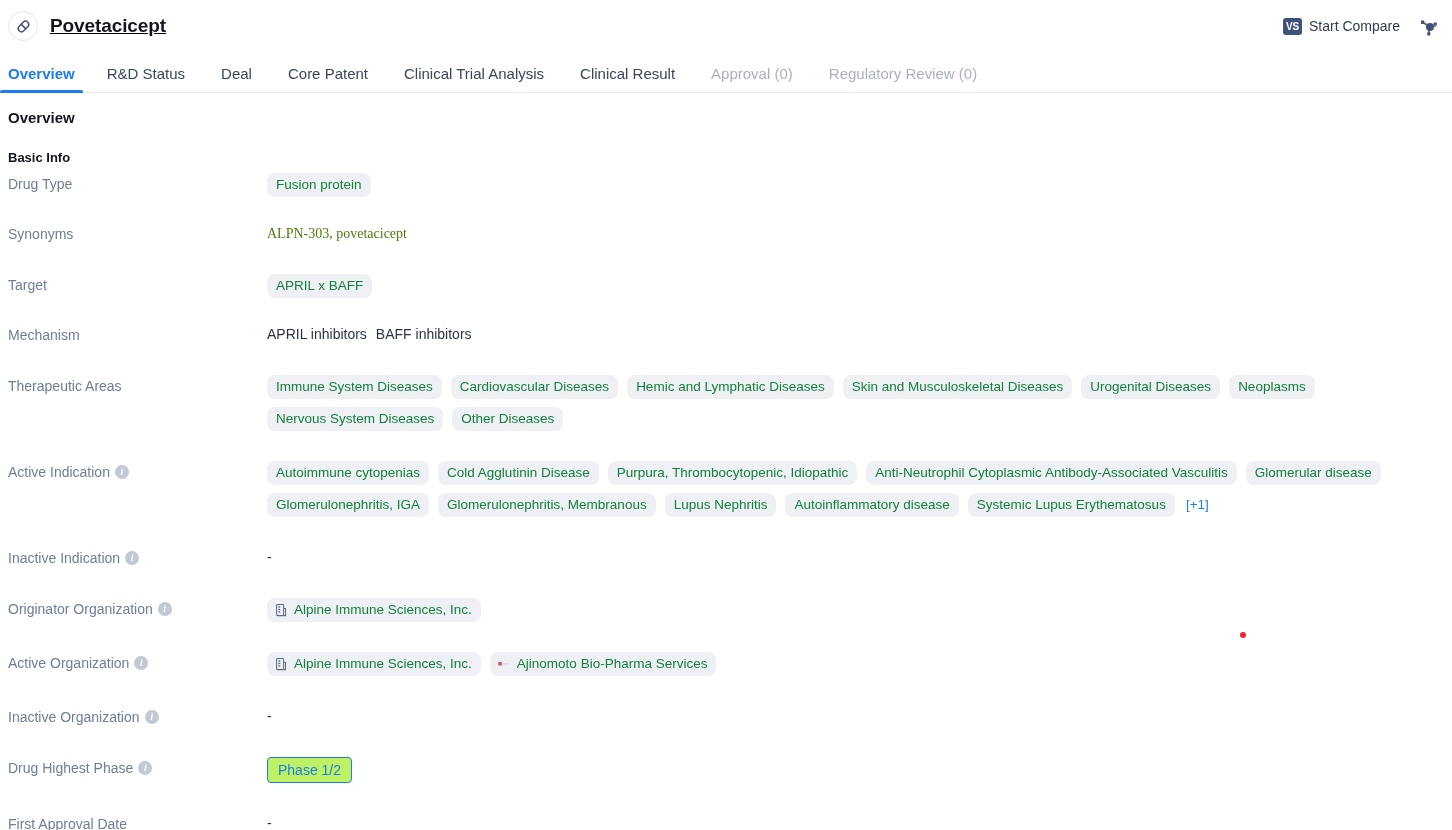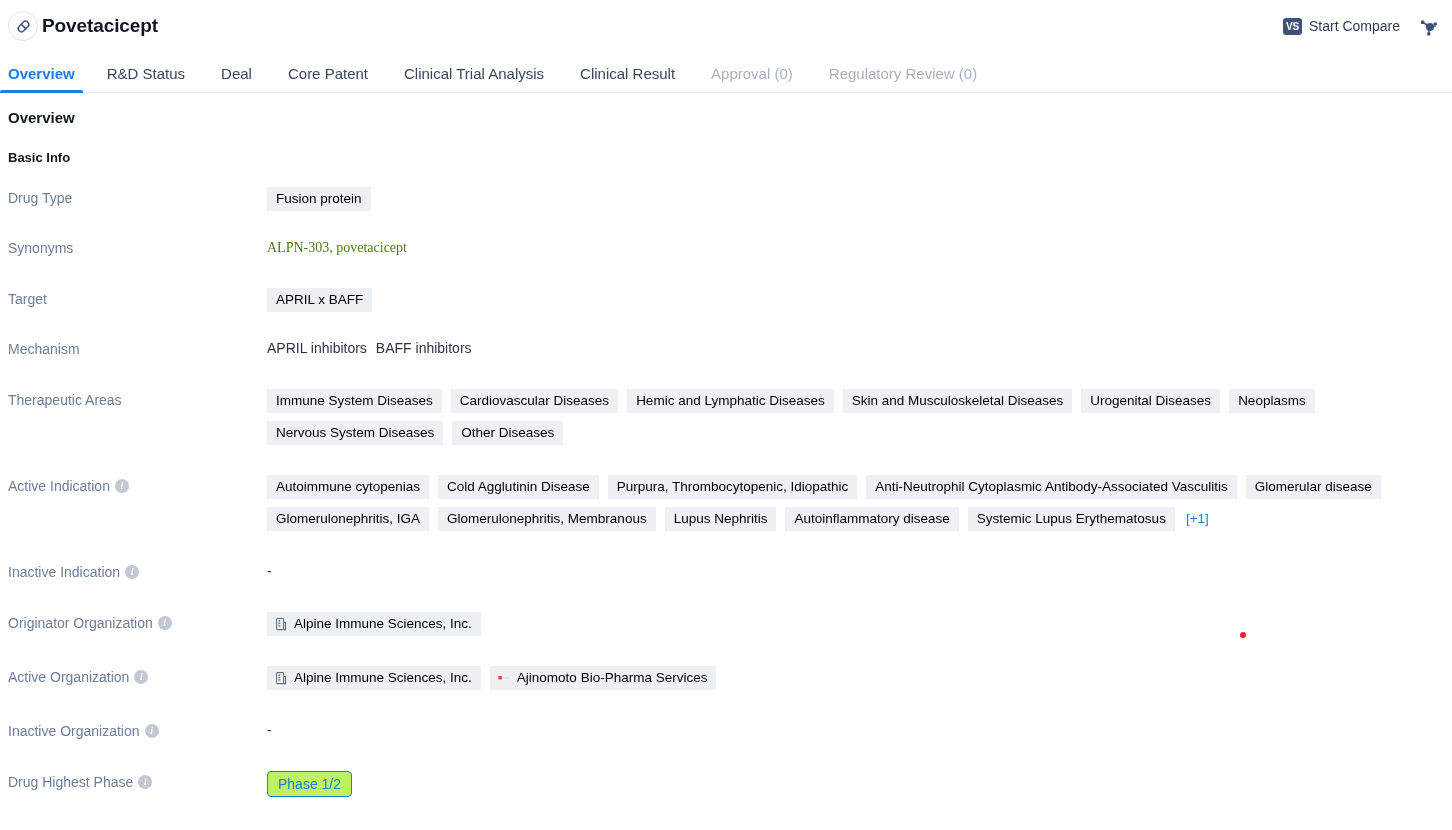--- a/index.html
+++ b/index.html
@@ -14,21 +14,21 @@
 
   
   .header {
     position: relative;
     height: 52px;
     display: flex;
     align-items: center;
     padding: 0 10px 0 8px;
     background: #fff;
   }
-  .brand { display: flex; align-items: center; gap: 4px; }
+  .brand { display: flex; align-items: center; gap: 12px; text-decoration: underline; }
   .pill-badge {
     width: 30px; height: 30px;
     border-radius: 50%;
     border: 1px solid #e2e5ea;
     display: flex; align-items: center; justify-content: center;
     background: #fff;
     flex: 0 0 auto;
   }
   .page-title {
     font-size: 19px;
@@ -95,21 +95,21 @@
   .tab.disabled { color: #a9b1bf; cursor: default; margin-top: 48px; }
 
   
   .content { padding: 16px 0 0 0; position: relative; }
   .section-title {
     font-size: 15px; font-weight: bold; color: #11161f;
     padding: 0 0 0 8px; margin-bottom: 24px;
   }
   .subsection-title {
     font-size: 13px; font-weight: bold; color: #11161f;
-    padding-left: 8px; margin-bottom: 22px;
+    padding-left: 8px; margin-bottom: 8px;
   }
 
   .row {
     display: flex;
     align-items: flex-start;
     padding-left: 8px;
     min-height: 20px;
     gap: 35px;
   }
   .row-label {
@@ -149,23 +149,23 @@
     display: inline-flex;
     align-items: center;
     justify-content: center;
     flex: 0 0 auto;
     cursor: pointer;
     line-height: 1;
   }
 
   .tag {
     background: #eef0f4;
-    color: #000000;
+    color: #15803d;
     font-size: 13.5px;
-    border-radius: 0;
+    border-radius: 8px;
     padding: 4px 9px;
     line-height: 16px;
     white-space: nowrap;
     cursor: pointer;
   }
   .tag.with-icon {
     display: inline-flex;
     align-items: center;
     gap: 6px;
     padding-left: 7px;

